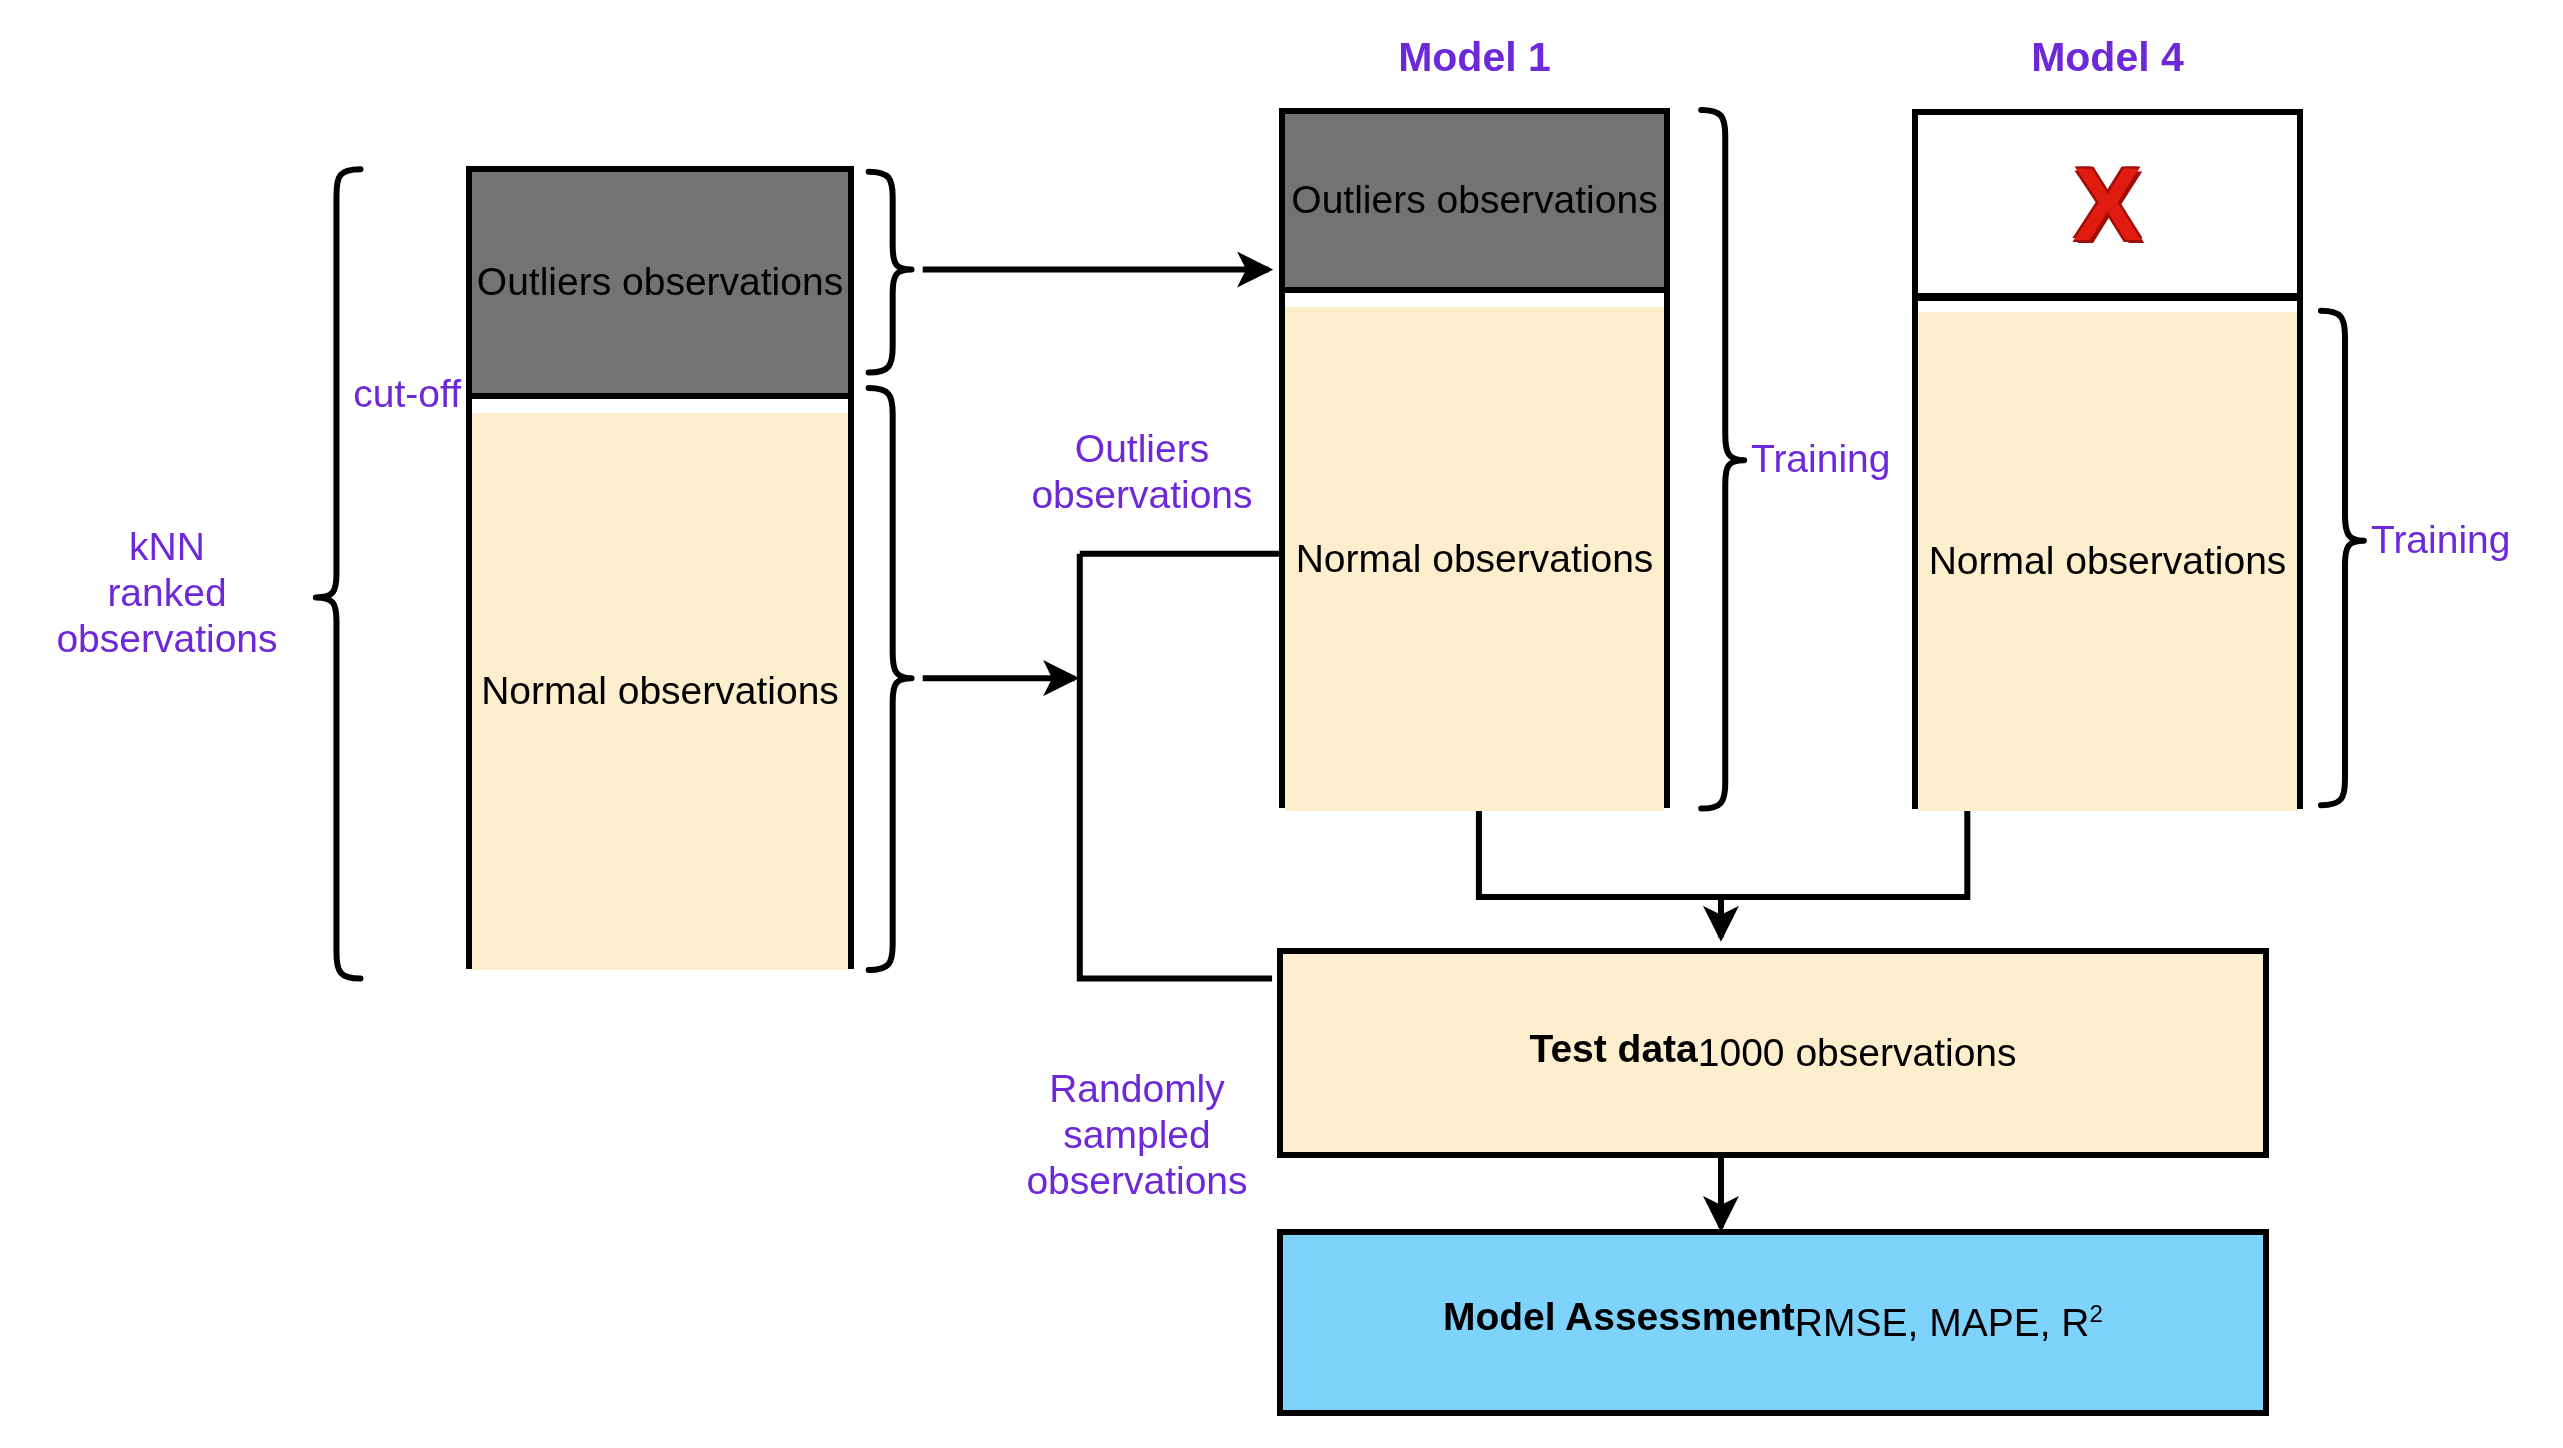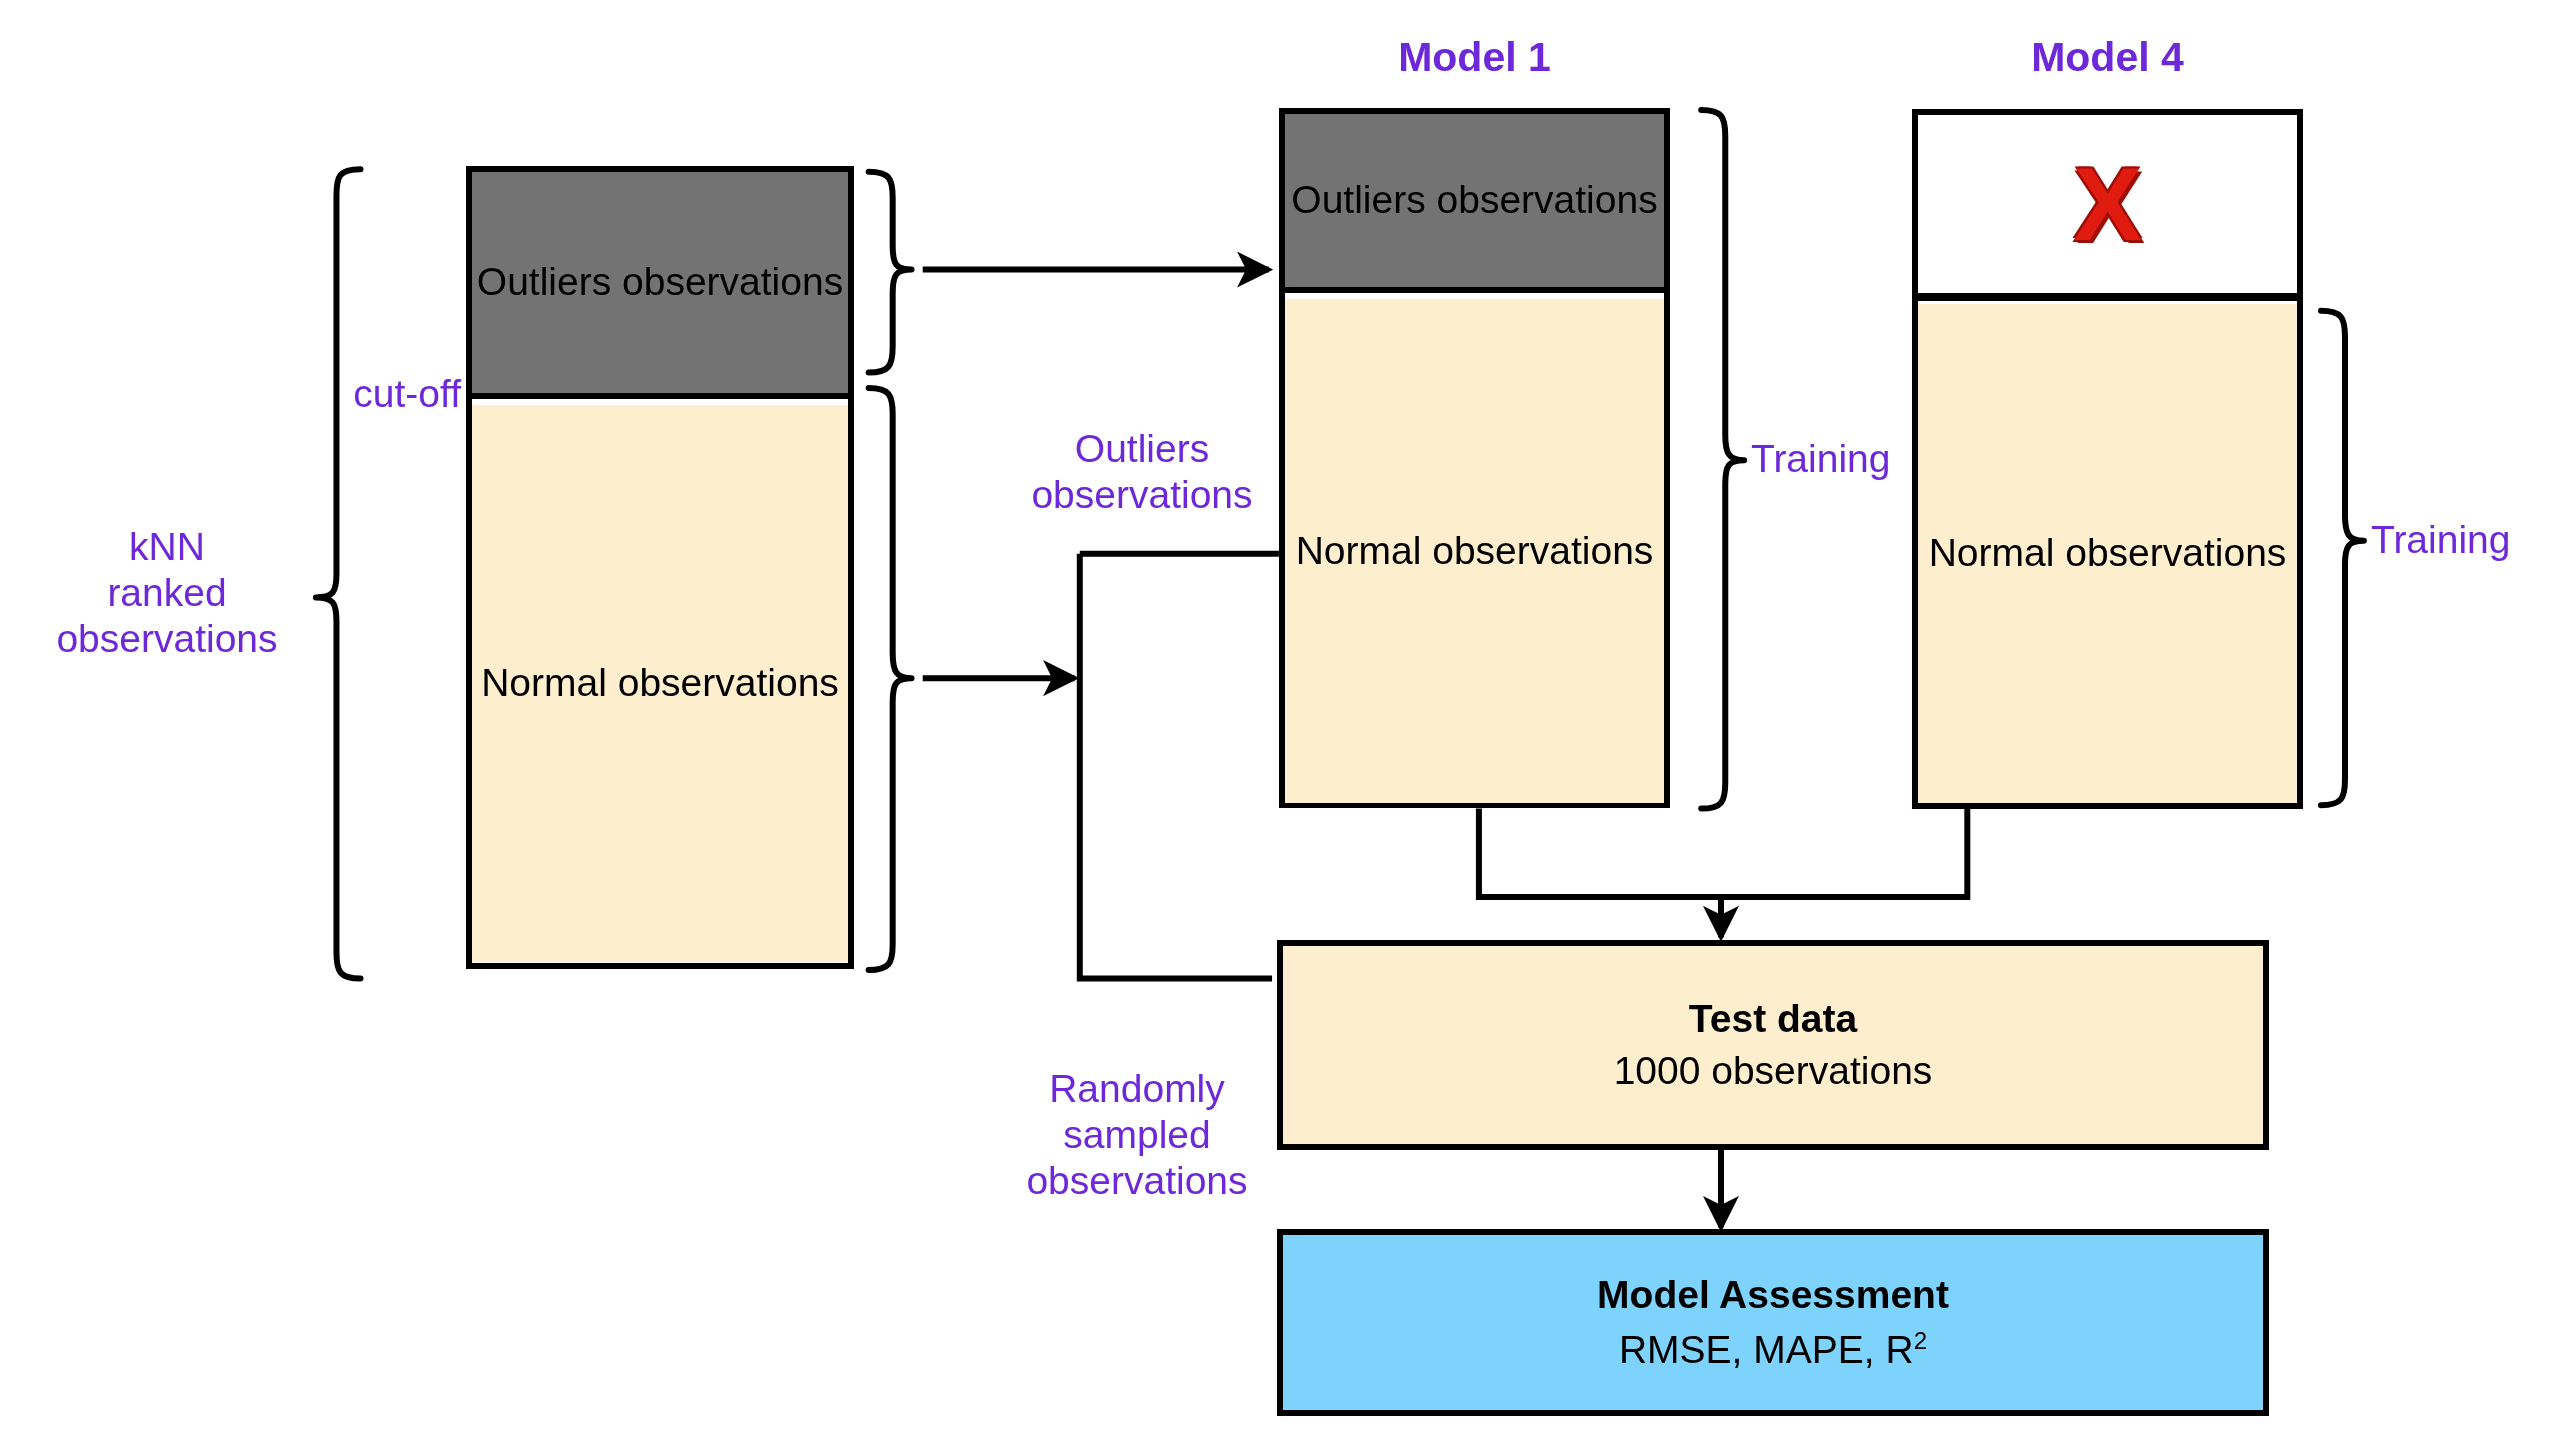--- a/index.html
+++ b/index.html
@@ -21,38 +21,38 @@
     top: 0;
     width: 2563px;
     height: 1449px;
   }
   
   .box {
     position: absolute;
     box-sizing: border-box;
     border: 6px solid #000000;
     display: flex;
-    flex-direction: column;
+    flex-direction: row;
     align-items: center;
     justify-content: center;
     text-align: center;
     color: #000000;
   }
   .seg {
     position: absolute;
     box-sizing: border-box;
     display: flex;
     flex-direction: column;
     align-items: center;
     justify-content: center;
     text-align: center;
     color: #000000;
   }
   .fill-green  { background: #737373; }
-  .fill-cream  { background: #fdeecd; }
+  .fill-cream  { background: #fdeecd; margin-top: 8px; }
   .fill-white  { background: #ffffff; }
   .fill-gray   { background: #7dd3fc; }
 
   .line1 { line-height: 1.18; }
 
   
   .lbl {
     position: absolute;
     color: #6d28d9;
     text-align: center;

